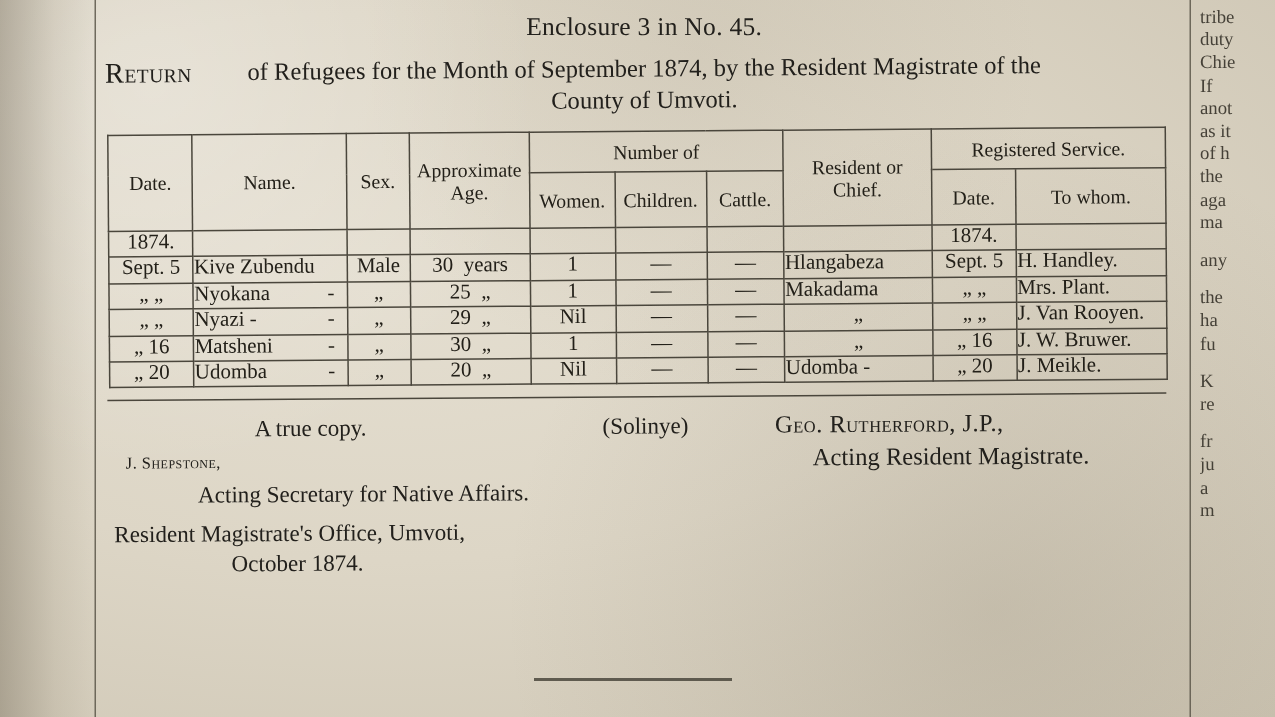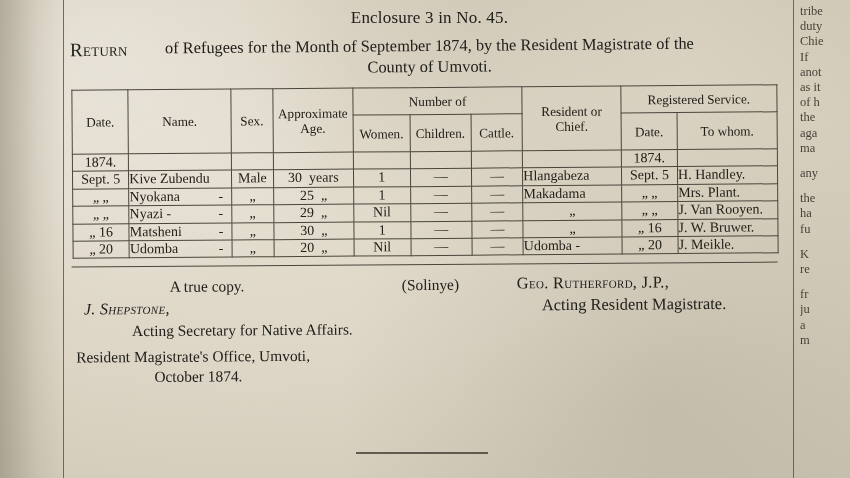--- a/index.html
+++ b/index.html
@@ -316,21 +316,21 @@
     <div class="footer">
       <div class="foot-rule"></div>
 
       <div class="f-row">
         <span class="abs" style="left:55px; top:0;margin-left:43px;">A true copy.</span>
         <span class="abs" style="left:330px; top:0;">(Solinye)</span>
         <span class="abs sc" style="left:445px; top:-1px; font-size:16.4px;">Geo. Rutherford, J.P.,</span>
       </div>
 
       <div class="f-row">
-        <span class="abs sc" style="left:12px; top:0; font-size:16px;font-style:italic;">J. Shepstone,</span>
+        <span class="abs sc" style="left:12px; top:0; font-size:11px;">J. Shepstone,</span>
         <span class="abs" style="left:470px; top:-1px; font-size:16.4px;">Acting Resident Magistrate.</span>
       </div>
 
       <div class="f-row">
         <span class="abs" style="left:60px; top:0;">Acting Secretary for Native Affairs.</span>
       </div>
 
       <div class="f-row" style="height:24px;">
         <span class="abs" style="left:4px; top:4px;">Resident Magistrate's Office, Umvoti,</span>
       </div>

